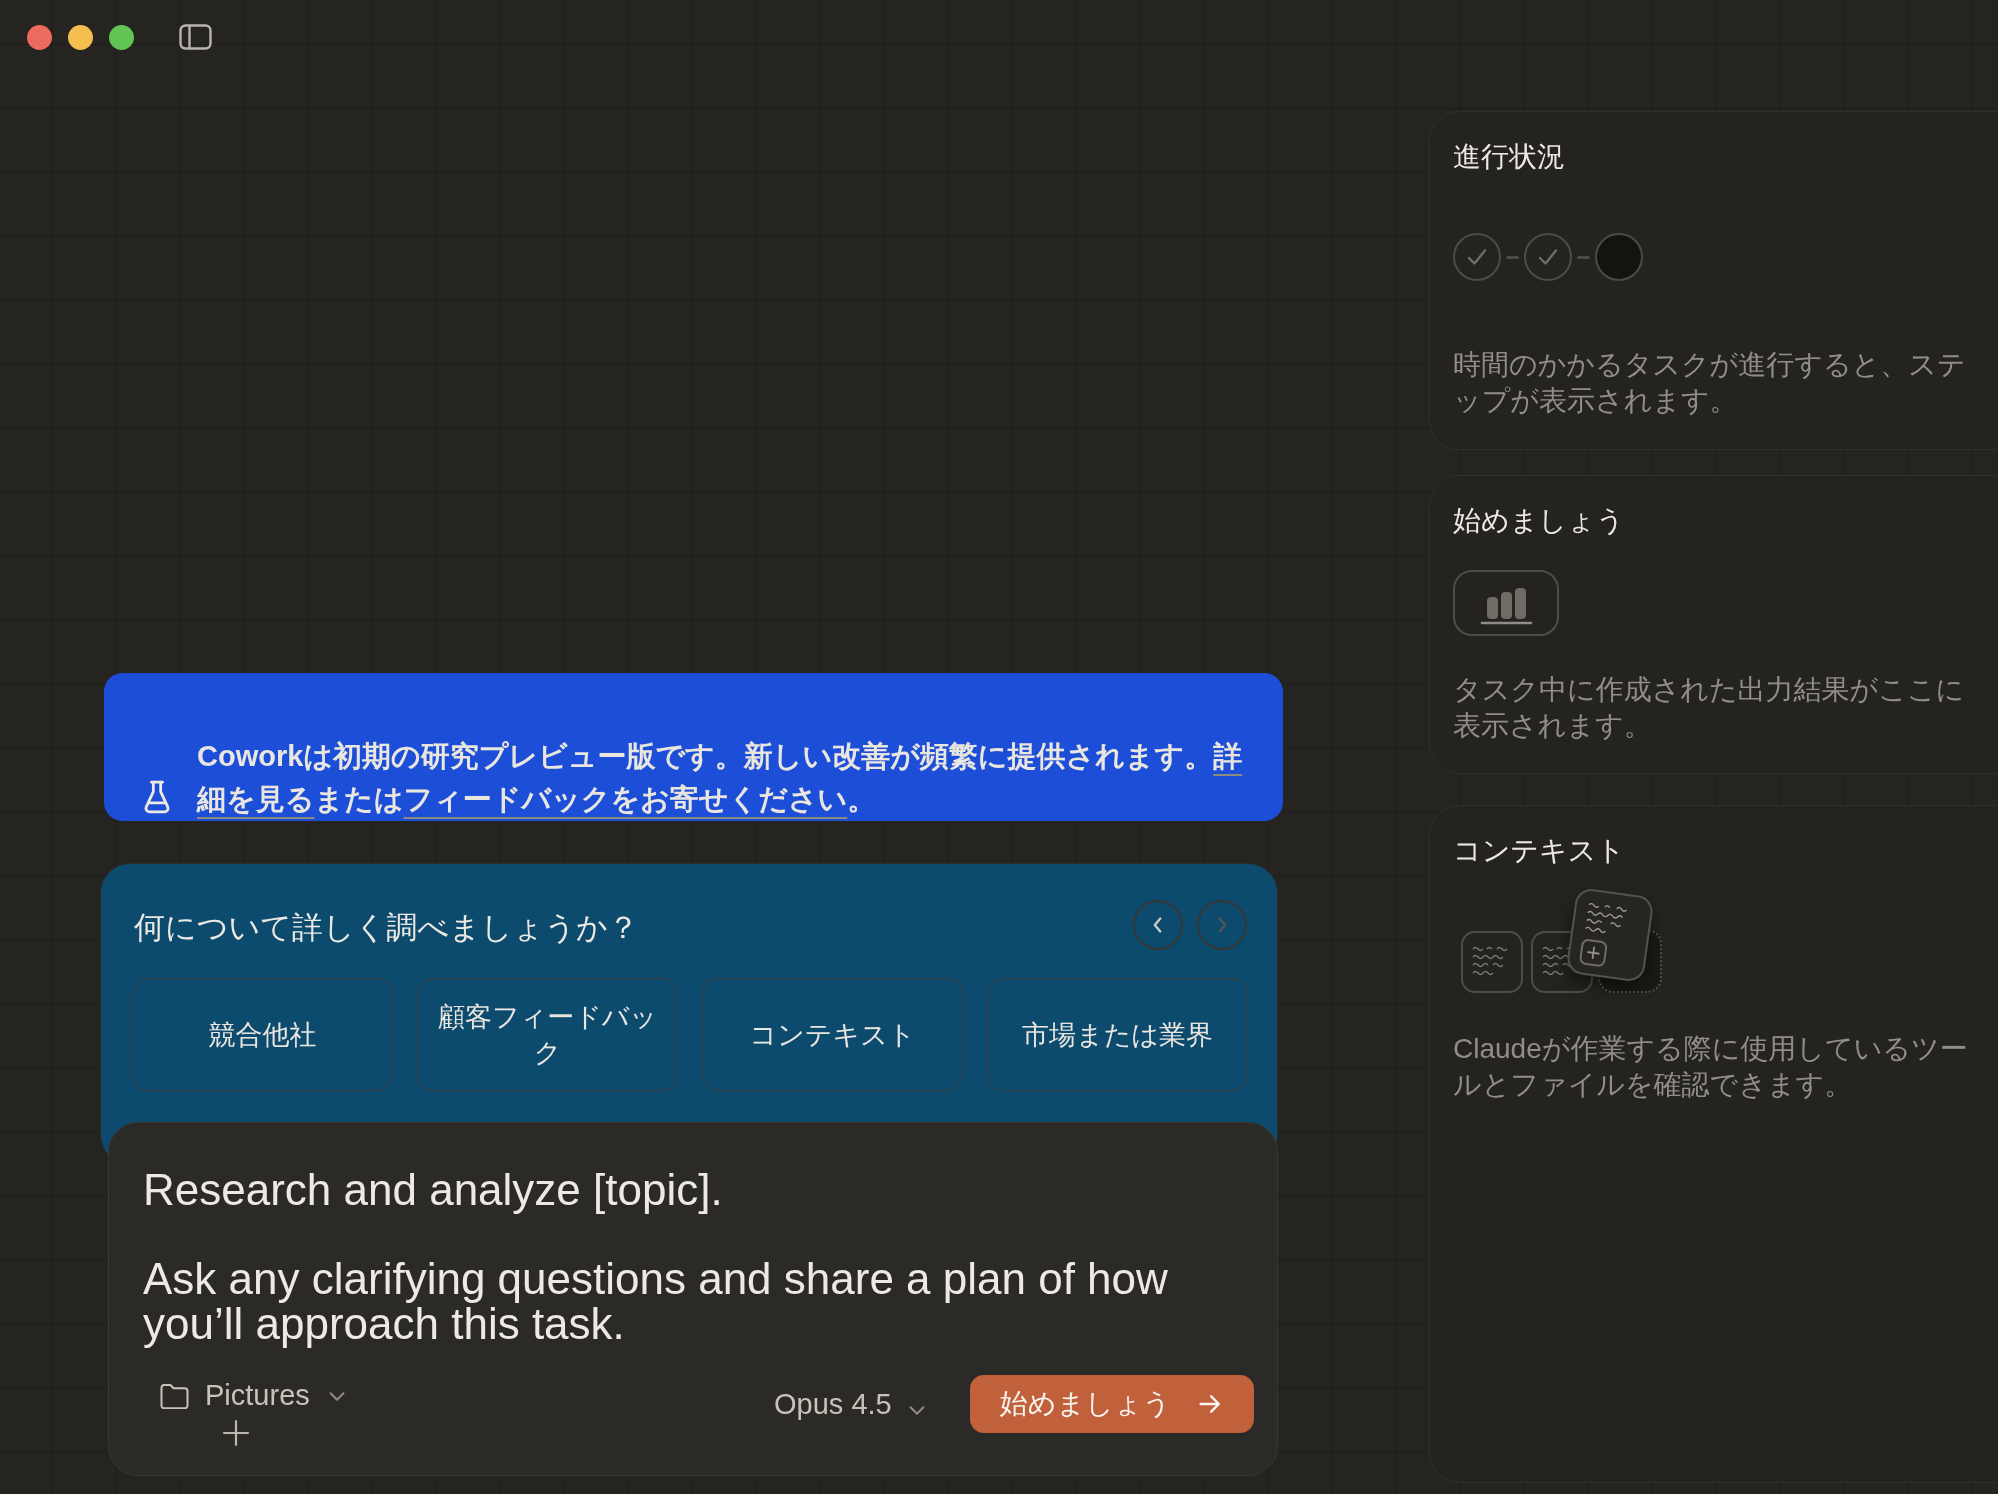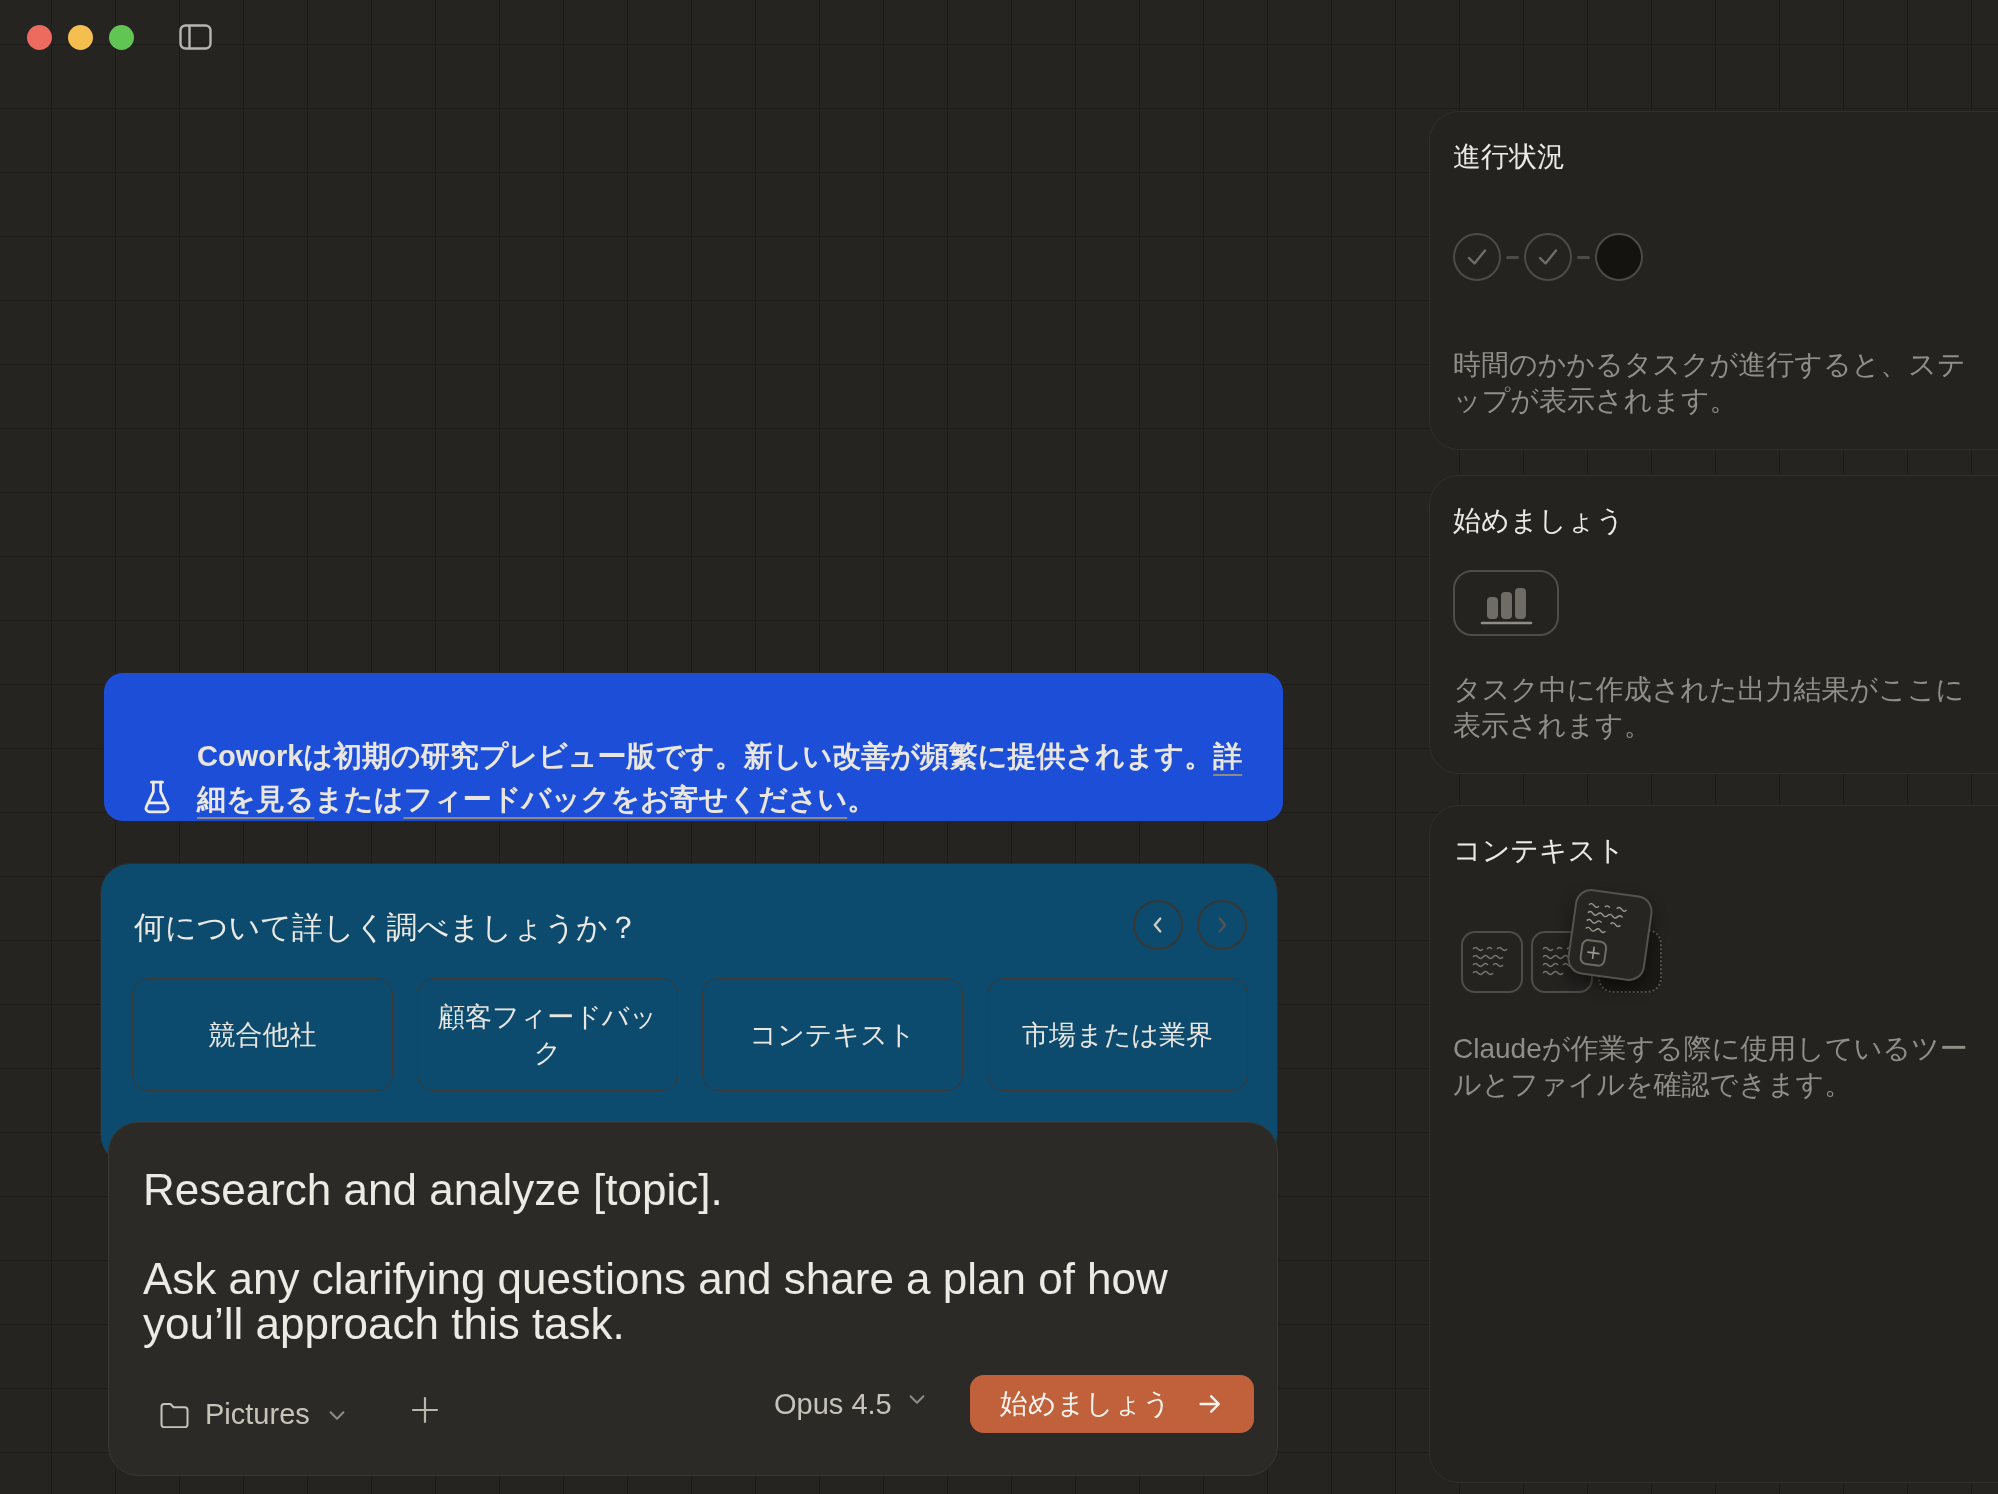--- a/index.html
+++ b/index.html
@@ -55,30 +55,30 @@
   }
 
   
   .composer{
     position:absolute;left:108px;top:1122px;width:1170px;height:354px;
     background:#2B2A26;border:1px solid #383732;border-radius:30px;box-sizing:border-box;
   }
   .composer-input{position:absolute;left:34px;top:44px;width:1102px;font-size:44px;line-height:45px;color:#EDEAE4;cursor:text;}
   .composer-input p{margin:0 0 44px 0;}
   .composer-footer-left{
-    position:absolute;left:50px;top:256px;height:52px;display:flex;align-items:flex-end;
+    position:absolute;left:50px;top:256px;height:52px;display:flex;align-items:flex-start;flex-direction:column;
   }
   .folder-picker{display:flex;align-items:center;cursor:pointer;}
   .folder-label{margin-left:15px;font-size:29px;color:#C7C3B8;}
   .folder-chevron{margin-left:16px;display:flex;}
   .plus-btn{margin-left:56px;background:none;border:none;padding:4px;cursor:pointer;display:flex;}
   .composer-footer-right{
     position:absolute;right:23px;top:252px;display:flex;align-items:center;
   }
-  .model-picker{display:flex;align-items:flex-start;cursor:pointer;margin-right:42px;margin-left:9px;}
+  .model-picker{display:flex;align-items:flex-end;cursor:pointer;margin-right:42px;margin-left:9px;}
   .model-label{font-size:29px;color:#C7C3B8;}
   .model-chevron{margin-left:14px;display:flex;}
   .start-btn{
     height:58px;padding:0 30px;border:none;border-radius:14px;background:#C0613B;
     color:#F8F4ED;font-size:28px;font-family:inherit;display:flex;align-items:center;gap:25px;
     cursor:pointer;
   }
 
   
   .rail-card{

